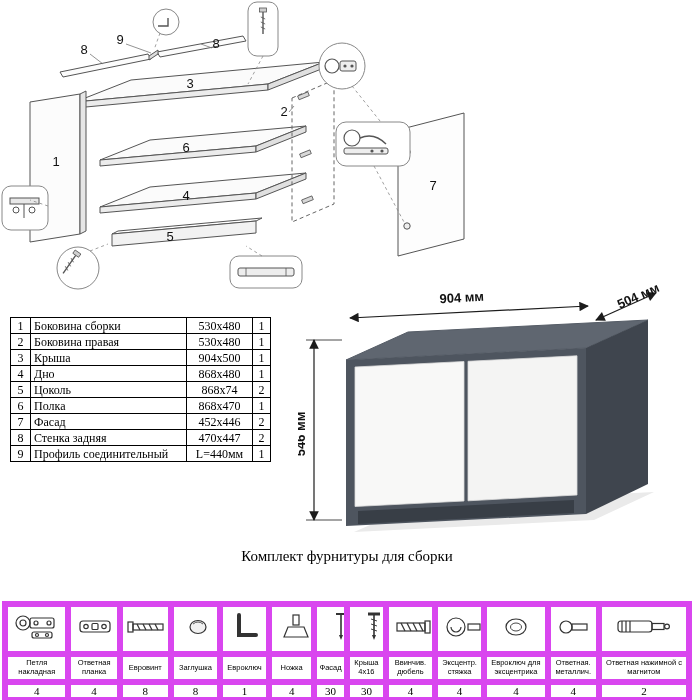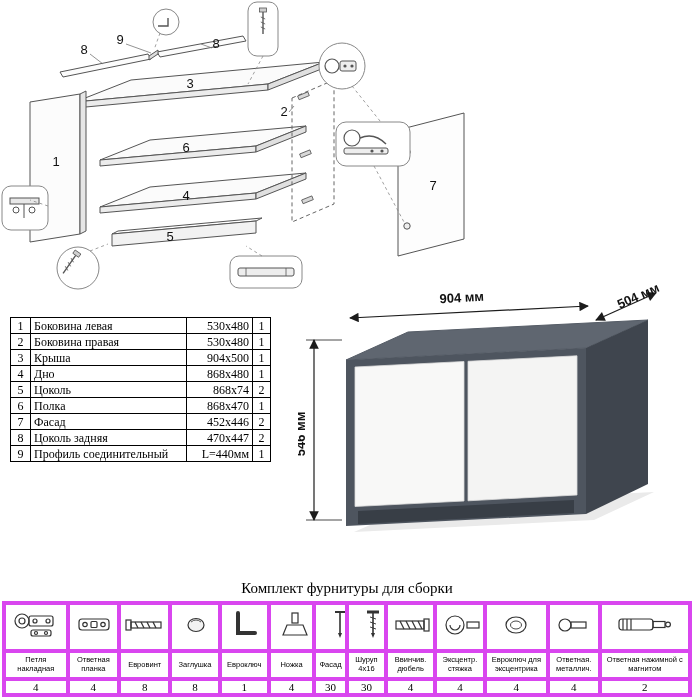--- a/index.html
+++ b/index.html
@@ -8,31 +8,31 @@
 
   
   #exploded{position:absolute;left:0;top:0}
 
   
   .parts-table{position:absolute;left:10px;top:317px;border-collapse:collapse;
     font:12px/14px "Liberation Serif",serif;color:#000}
   .parts-table td{border:1px solid #000;padding:0 3px;height:16px;white-space:nowrap}
   .parts-table .c-num{width:20px;text-align:center}
   .parts-table .c-name{width:156px;text-align:left}
-  .parts-table .c-size{width:66px;text-align:right}
+  .parts-table .c-size{width:66px;text-align:center}
   .parts-table .c-qty{width:18px;text-align:center}
 
   
   #cabinet{position:absolute;left:298px;top:284px}
 
   
-  .hw-title{position:absolute;left:0;top:580px;width:694px;text-align:center;
+  .hw-title{position:absolute;left:0;top:548px;width:694px;text-align:center;
     font:15px "Liberation Serif",serif;color:#000}
   .hw-table{position:absolute;left:2px;top:601px;width:690px;border-collapse:collapse;table-layout:fixed}
-  .hw-table td{border:4px solid #d946ef;text-align:center;vertical-align:middle;padding:0;overflow:hidden}
+  .hw-table td{border:6px solid #d946ef;text-align:center;vertical-align:middle;padding:0;overflow:hidden}
   .hw-icon-cell{height:46px}
   .hw-label-cell{height:28px;font:7.5px/1.15 "Liberation Sans",sans-serif;padding:0 1px}
   .hw-qty-cell{height:16px;font:11px "Liberation Serif",serif}
 
   svg text{font-family:"Liberation Sans",sans-serif}
   .pnum{font-size:13px;fill:#111}
   .dimlabel{font-size:13px;font-weight:700;fill:#111}
 </style>
 </head>
 <body>
@@ -170,21 +170,21 @@
       <text class="pnum" x="186" y="200">4</text>
       <text class="pnum" x="170" y="241">5</text>
       <text class="pnum" x="433" y="190">7</text>
     </g>
   </svg>
 
   <table class="parts-table">
     <tbody>
       <tr>
         <td class="c-num">1</td>
-        <td class="c-name">Боковина левая</td>
+        <td class="c-name">Боковина сборки</td>
         <td class="c-size">530x480</td>
         <td class="c-qty">1</td>
       </tr>
       <tr>
         <td class="c-num">2</td>
         <td class="c-name">Боковина правая</td>
         <td class="c-size">530x480</td>
         <td class="c-qty">1</td>
       </tr>
       <tr>
@@ -212,21 +212,21 @@
         <td class="c-qty">1</td>
       </tr>
       <tr>
         <td class="c-num">7</td>
         <td class="c-name">Фасад</td>
         <td class="c-size">452x446</td>
         <td class="c-qty">2</td>
       </tr>
       <tr>
         <td class="c-num">8</td>
-        <td class="c-name">Цоколь задняя</td>
+        <td class="c-name">Стенка задняя</td>
         <td class="c-size">470x447</td>
         <td class="c-qty">2</td>
       </tr>
       <tr>
         <td class="c-num">9</td>
         <td class="c-name">Профиль соединительный</td>
         <td class="c-size">L=440мм</td>
         <td class="c-qty">1</td>
       </tr>
     </tbody>
@@ -413,21 +413,21 @@
       </tr>
 
       <tr>
         <td class="hw-label-cell">Петля накладная</td>
         <td class="hw-label-cell">Ответная планка</td>
         <td class="hw-label-cell">Евровинт</td>
         <td class="hw-label-cell">Заглушка</td>
         <td class="hw-label-cell">Евроключ</td>
         <td class="hw-label-cell">Ножка</td>
         <td class="hw-label-cell">Фасад</td>
-        <td class="hw-label-cell">Шуруп 4x16</td>
+        <td class="hw-label-cell">Крыша 4x16</td>
         <td class="hw-label-cell">Ввинчив. дюбель</td>
         <td class="hw-label-cell">Эксцентр. стяжка</td>
         <td class="hw-label-cell">Евроключ для эксцентрика</td>
         <td class="hw-label-cell">Ответная. металлич.</td>
         <td class="hw-label-cell">Ответная нажимной с магнитом</td>
       </tr>
 
       <tr>
         <td class="hw-qty-cell">4</td>
         <td class="hw-qty-cell">4</td>

